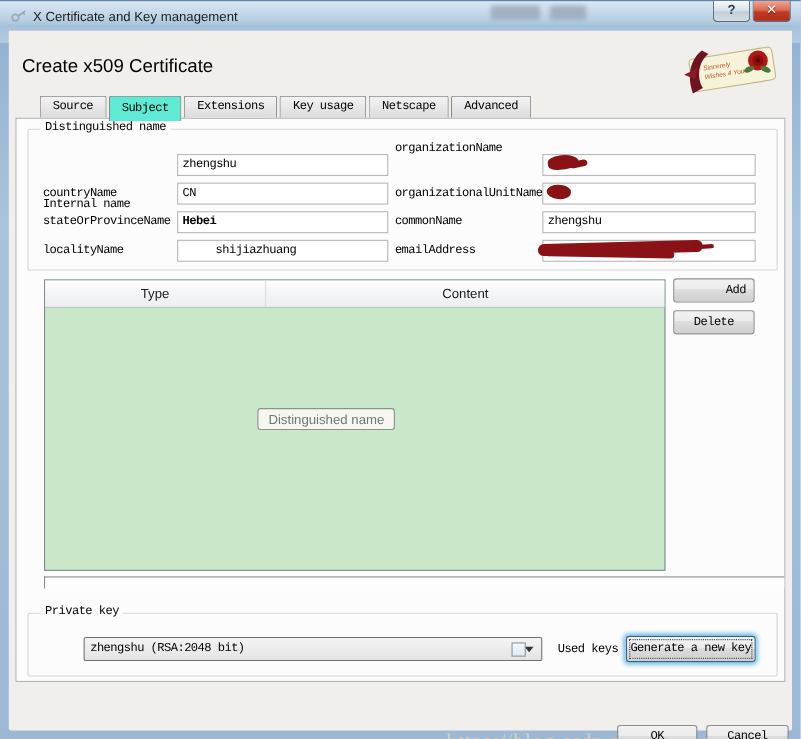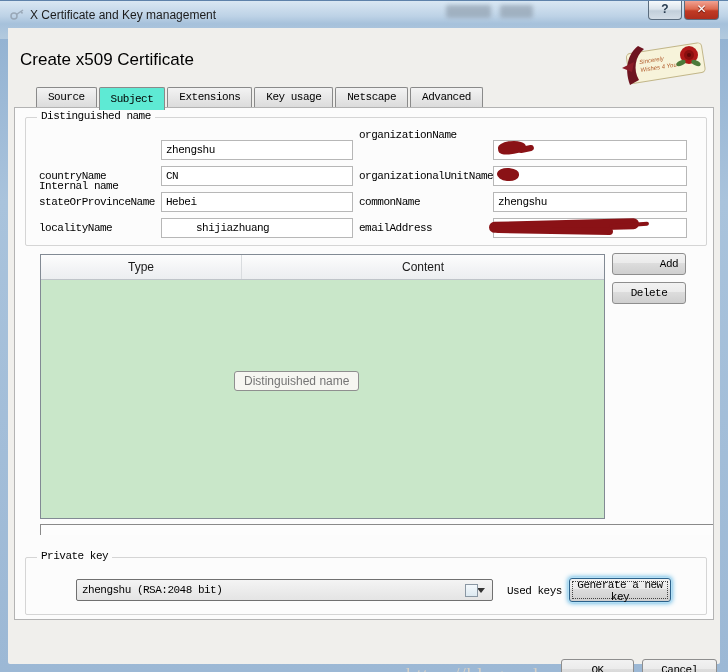--- a/index.html
+++ b/index.html
@@ -74,21 +74,21 @@
   #pk-group{left:10px;top:449px;width:680px;height:56px;}
   #key-combo{position:absolute;left:25px;top:471px;width:417px;height:22px;box-sizing:border-box;
     background:linear-gradient(180deg,#f4f4f4,#e4e4e4);border:1px solid #707070;border-radius:2px;
     line-height:20px;padding-left:5px;cursor:default;margin-left:36px;}
   #combo-arrow{position:absolute;right:7px;top:8px;width:0;height:0;
     border-left:4px solid transparent;border-right:4px solid transparent;border-top:5px solid #333;}
   #used-keys-cb{position:absolute;left:450px;top:476px;width:13px;height:13px;margin:0;
     -webkit-appearance:none;appearance:none;border:1px solid #8a97a3;
     background:linear-gradient(180deg,#f4f9fc,#dde9f1);box-sizing:border-box;}
   #used-keys-label{position:absolute;left:469px;top:477px;padding-left:23px;}
-  #generate-btn{left:554px;top:470px;width:102px;height:24px;
+  #generate-btn{left:554px;top:470px;width:118px;height:24px;
     border:1px solid #2c628b;box-shadow:0 0 0 1px #b4e0f5,0 0 5px 1px #46abe0;
     outline:1px dotted #444;outline-offset:-4px;}
   
   #ok-btn{left:553px;top:631px;width:73px;height:22px;z-index:2;}
   #cancel-btn{left:634px;top:631px;width:75px;height:22px;z-index:2;}
   #watermark{position:absolute;left:398px;top:636px;z-index:1;
     font-family:"Liberation Serif","DejaVu Serif",serif;font-size:19px;
     letter-spacing:1px;color:#d6d0c6;white-space:nowrap;}
 </style>
 </head>
@@ -142,21 +142,21 @@
         <span class="legend mono">Distinguished name</span>
       </div>
 
       <span class="fldlabel mono" style="left:24px;top:32px;margin-top:36px;">Internal name</span>
       <span class="fldlabel mono" style="left:24px;top:58px;">countryName</span>
       <span class="fldlabel mono" style="left:24px;top:84px;">stateOrProvinceName</span>
       <span class="fldlabel mono" style="left:24px;top:110px;">localityName</span>
 
       <input class="fld" style="left: 146px; top: 32px; width: 192px;" value="zhengshu">
       <input class="fld" style="left: 146px; top: 58px; width: 192px;" value="CN">
-      <input class="fld" style="left: 146px; top: 84px; width: 192px;" value="Hebei">
+      <input class="fld" style="left: 146px; top: 84px; width: 192px; font-weight: bold;" value="Hebei">
       <input class="fld" style="left: 146px; top: 110px; width: 192px; padding-left: 34px;" value="shijiazhuang">
 
       <span class="fldlabel mono" style="left:344px;top:17px;">organizationName</span>
       <span class="fldlabel mono" style="left:344px;top:58px;">organizationalUnitName</span>
       <span class="fldlabel mono" style="left:344px;top:84px;">commonName</span>
       <span class="fldlabel mono" style="left:344px;top:110px;">emailAddress</span>
 
       <input class="fld" style="left: 478px; top: 32px; width: 194px;" value="">
       <input class="fld" style="left: 478px; top: 58px; width: 194px;" value="">
       <input class="fld" style="left: 478px; top: 84px; width: 194px;" value="zhengshu">

